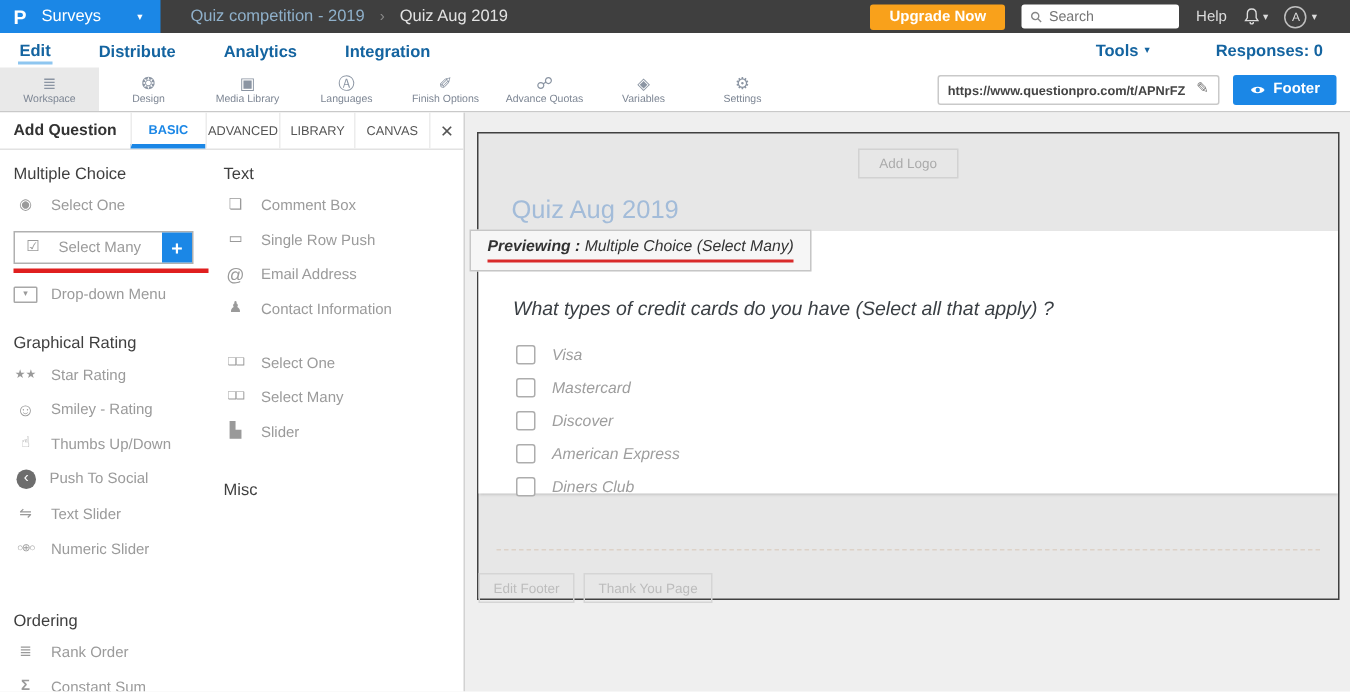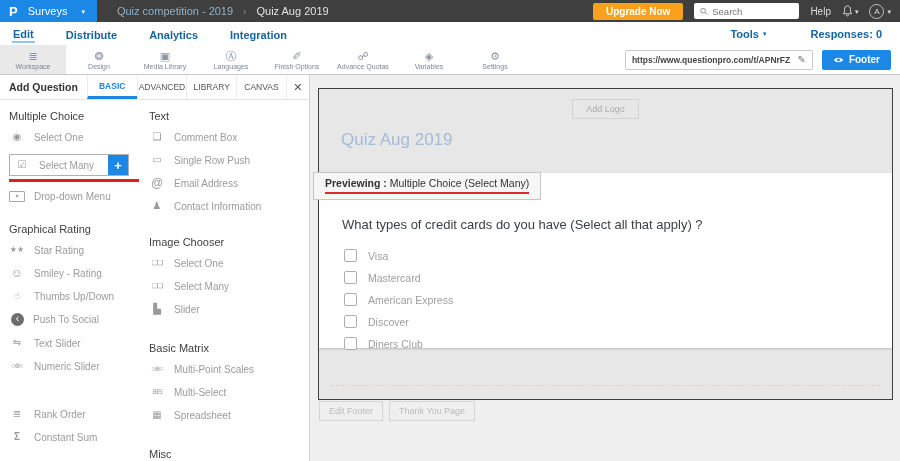--- a/index.html
+++ b/index.html
@@ -3,27 +3,27 @@
 <meta charset="utf-8">
 <style>
   * { margin:0; padding:0; box-sizing:border-box; font-family:"Liberation Sans","DejaVu Sans",sans-serif; }
   body { background:#fff; }
   .app { width:900px; height:461px; overflow:hidden; position:relative; background:#fff; }
 
   
   .topbar { height:22px; background:#3f3f3f; display:flex; align-items:center; }
   .logo-area { background:#1b87e6; height:100%; display:flex; align-items:center; padding:0 12px 0 9px; gap:10px; cursor:pointer; }
   .logo { color:#fff; font-weight:bold; font-size:13px; line-height:13px; }
-  .product { color:#fff; font-size:11px; display:flex; align-items:center; gap:14px; }
+  .product { color:#fff; font-size:11px; display:flex; align-items:center; gap:24px; }
   .caret { font-size:7px; line-height:7px; }
   .breadcrumb { display:flex; align-items:center; gap:10px; margin-left:20px; font-size:11px; }
   .crumb-parent { color:#8fb0ca; }
   .crumb-sep { color:#8a8a8a; font-size:10px; }
   .crumb-current { color:#e2e2e2; }
-  .topbar-right { margin-left:auto; display:flex; align-items:center; gap:11px; padding-right:9px; }
+  .topbar-right { margin-left:auto; display:flex; align-items:center; gap:11px; padding-right:22px; }
   .upgrade-btn { background:#f9a11b; color:#fff; font-size:10px; font-weight:bold; padding:3px 13px; border:none; border-radius:2px; cursor:pointer; }
   .search-box { background:#fff; border-radius:2px; display:flex; align-items:center; gap:4px; padding:0 6px; width:105px; height:16px; }
   .search-box input { border:none; outline:none; width:100%; font-size:9.5px; color:#333; background:transparent; }
   .help { color:#dcdcdc; font-size:10px; cursor:pointer; }
   .bell { display:flex; align-items:center; gap:2px; color:#dcdcdc; cursor:pointer; }
   .avatar-wrap { display:flex; align-items:center; gap:3px; color:#dcdcdc; cursor:pointer; }
   .avatar { width:15px; height:15px; border:1px solid #c0c0c0; border-radius:50%; font-size:8px; color:#ddd; display:flex; align-items:center; justify-content:center; }
 
   
   .navrow { height:23px; background:#fff; display:flex; align-items:center; padding:0 12px; }
@@ -69,21 +69,21 @@
   .plus-btn { background:#1b87e6; color:#fff; width:20px; border:none; font-size:13px; font-weight:bold; cursor:pointer; }
   .red-underline { height:3px; background:#e01f1f; width:130px; margin-bottom:9px; }
   .gap-lg { margin-top:36px; }
 
   
   .main-area { flex:1; background:#efefef; padding:13px 7px 0 8px; }
   .preview-container { background:#e7e7e7; border:1px solid #404040; height:312px; position:relative; }
   .add-logo-row { display:flex; justify-content:center; padding-top:10px; }
   .add-logo-btn { border:1px solid #d2d2d2; color:#ababab; font-size:9px; padding:4px 13px; background:transparent; cursor:pointer; }
   .survey-title { color:#a3bcd9; font-size:17px; margin:11px 0 0 22px; font-weight:normal; }
-  .q-card { background:#fff; margin-top:23px; position:relative; height:175px; box-shadow:0 1px 2px rgba(0,0,0,0.2); }
+  .q-card { background:#fff; margin-top:4px; position:relative; height:175px; box-shadow:0 1px 2px rgba(0,0,0,0.2);font-style:italic; }
   .previewing-box { position:absolute; top:-1px; left:-6px; background:#f6f6f6; border:1px solid #c6c6c6; padding:4px 11px 5px; font-size:10.5px; color:#333; white-space:nowrap; }
   .previewing-underline { height:2px; background:#d92b2b; margin-top:3px; }
   .card-body { padding:44px 0 0 23px; }
   .question { font-size:13px; color:#3a3f44; margin-bottom:17px; }
   .option-row { display:flex; align-items:center; gap:11px; margin-bottom:9px; margin-left:2px; cursor:pointer; }
   .checkbox { width:13px; height:13px; min-width:13px; border:1px solid #adadad; border-radius:2px; background:#fff; }
   .option-label { font-size:10.5px; color:#9e9e9e; }
   .dashed-line { border-top:1px dashed #ddd2c8; margin:37px 12px 0; }
   .footer-btns { display:flex; gap:6px; margin-top:15px; }
   .footer-btn { border:1px solid #d5d5d5; color:#bcbcbc; background:transparent; font-size:9px; padding:4px 9px; cursor:pointer; }
@@ -251,20 +251,21 @@
               <span class="q-icon">⇋</span>
               <span class="q-label">Text Slider</span>
             </div>
             <div class="q-item">
               <span class="q-icon tiny">○⊕○</span>
               <span class="q-label">Numeric Slider</span>
             </div>
           </div>
 
           <div class="group gap-lg">
+            <div class="group-header">Ordering</div>
             <div class="q-item">
               <span class="q-icon">≣</span>
               <span class="q-label">Rank Order</span>
             </div>
             <div class="q-item">
               <span class="q-icon" style="font-weight:bold;">Σ</span>
               <span class="q-label">Constant Sum</span>
             </div>
 
           </div>
@@ -285,50 +286,34 @@
               <span class="q-icon" style="font-size:12px;">@</span>
               <span class="q-label">Email Address</span>
             </div>
             <div class="q-item">
               <span class="q-icon">♟</span>
               <span class="q-label">Contact Information</span>
             </div>
           </div>
 
           <div class="group" style="margin-top:24px;">
-            <div class="group-header">Image Chooser</div>
             <div class="q-item">
               <span class="q-icon tiny">❏❏</span>
               <span class="q-label">Select One</span>
             </div>
             <div class="q-item">
               <span class="q-icon tiny">❏❏</span>
               <span class="q-label">Select Many</span>
             </div>
             <div class="q-item">
               <span class="q-icon">▙</span>
               <span class="q-label">Slider</span>
             </div>
           </div>
 
-          <div class="group" style="margin-top:27px;">
-            <div class="group-header">Basic Matrix</div>
-            <div class="q-item">
-              <span class="q-icon tiny">○⊕○</span>
-              <span class="q-label">Multi-Point Scales</span>
-            </div>
-            <div class="q-item">
-              <span class="q-icon tiny">⊞⊟</span>
-              <span class="q-label">Multi-Select</span>
-            </div>
-            <div class="q-item">
-              <span class="q-icon">▦</span>
-              <span class="q-label">Spreadsheet</span>
-            </div>
-          </div>
 
           <div class="group" style="margin-top:27px;">
             <div class="group-header">Misc</div>
 
           </div>
         </div>
       </div>
     </div>
 
     <div class="main-area">
@@ -348,25 +333,25 @@
             <div class="option-row">
               <span class="checkbox"></span>
               <span class="option-label">Visa</span>
             </div>
             <div class="option-row">
               <span class="checkbox"></span>
               <span class="option-label">Mastercard</span>
             </div>
             <div class="option-row">
               <span class="checkbox"></span>
+              <span class="option-label">Discover</span>
+            </div>
+            <div class="option-row">
+              <span class="checkbox"></span>
               <span class="option-label">American Express</span>
-            </div>
-            <div class="option-row">
-              <span class="checkbox"></span>
-              <span class="option-label">Discover</span>
             </div>
             <div class="option-row">
               <span class="checkbox"></span>
               <span class="option-label">Diners Club</span>
             </div>
           </div>
         </div>
 
         <div class="dashed-line"></div>
         <div class="footer-btns">

